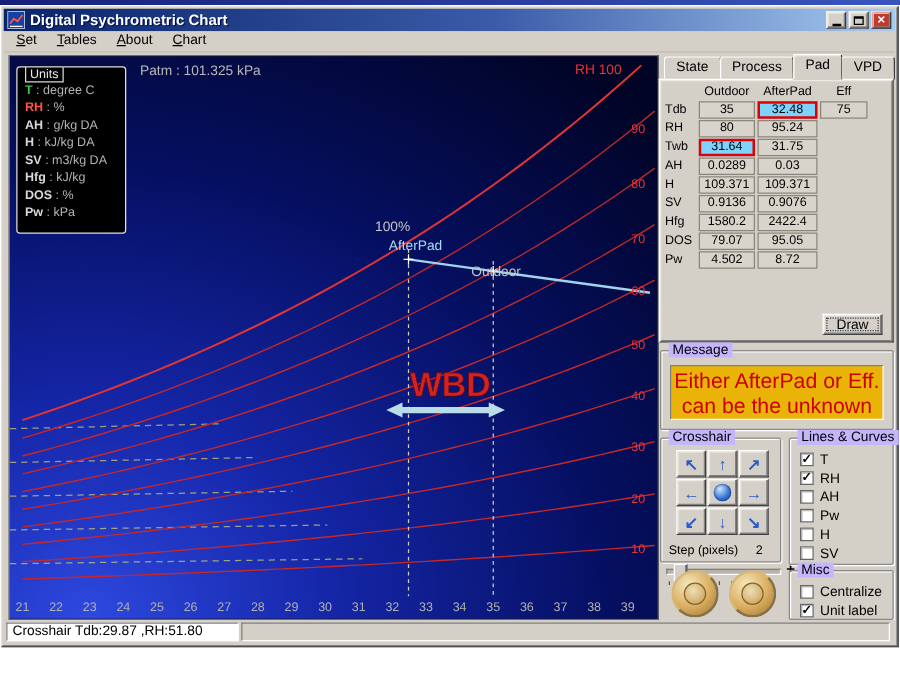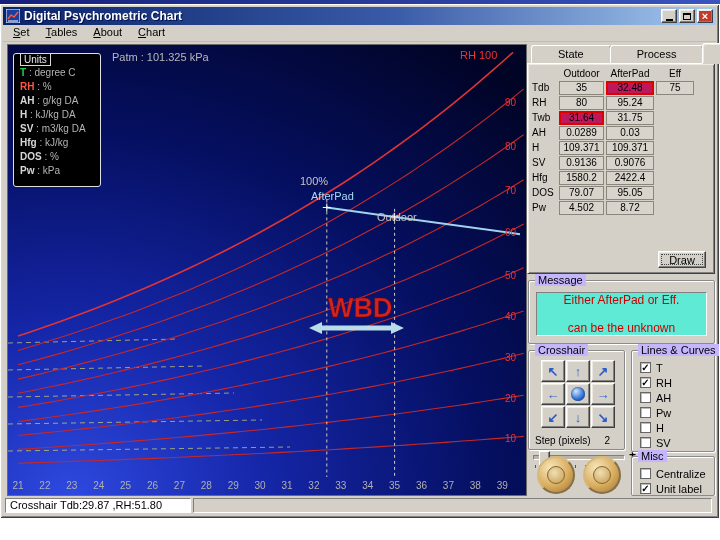--- a/index.html
+++ b/index.html
@@ -48,37 +48,37 @@
   .units-box{position:absolute;left:5px;top:8px;width:86px;height:132px;background:#000;border:1px solid #e0e0e0;border-radius:3px}
   .units-cap{position:absolute;top:-1px;left:6px;background:#000;border:1px solid #d8d8d8;padding:0 3px;font-size:10px;color:#e8e8e8;line-height:11px}
   .units-body{position:absolute;left:6px;top:13px;right:2px;bottom:2px}
   .u-row{height:14px;font-size:10px;white-space:nowrap}
   .u-sym{font-weight:bold}
   .u-unit{color:#b4b4b4}
 
   
   .panel{position:absolute;left:527px;top:40px;width:190px;height:452px}
   .tab-strip{position:absolute;left:4px;top:0;height:20px;display:flex;align-items:flex-end}
-  .tab{padding:2px 26px 3px;font-size:11px;background:#d4d0c8;border:1px solid;border-color:#fff #404040 #d4d0c8 #fff;border-radius:3px 3px 0 0;position:relative;top:0;margin-right:-1px}
+  .tab{padding:2px 9px 3px;font-size:11px;background:#d4d0c8;border:1px solid;border-color:#fff #404040 #d4d0c8 #fff;border-radius:3px 3px 0 0;position:relative;top:0;margin-right:-1px}
   .tab.active{padding-bottom:5px;z-index:3;box-shadow:inset 1px 1px 0 #ece9e2}
   .tabpage{position:absolute;left:0;top:19px;width:188px;height:211px;background:#d4d0c8;border:1px solid;border-color:#fff #404040 #404040 #fff;box-shadow:inset 1px 1px 0 #ece9e2,inset -1px -1px 0 #808080;box-sizing:border-box}
   .t-head-row,.t-row{display:grid;grid-template-columns:25px 45px 48px 38px;column-gap:2px;margin-left:4px}
   .t-head-row{margin-top:4px;height:13px}
   .t-head{font-size:10px;text-align:center}
   .t-row{height:14px;margin-bottom:1px}
   .t-label{font-size:10px;line-height:13px}
   .t-cell{background:#d8d4cb;border:1px solid #8a867c;font-size:10px;line-height:11px;text-align:center;overflow:hidden;box-sizing:border-box}
-  .t-cell.hl{border:2px solid #e00000;background:#be185d;line-height:9px}
+  .t-cell.hl{border:2px solid #e00000;background:#7dd3fc;line-height:9px}
   .draw-btn{position:absolute;right:8px;bottom:5px;width:48px;height:17px;background:#d4d0c8;border:1px solid;border-color:#fff #404040 #404040 #fff;box-shadow:inset -1px -1px 0 #808080,inset 1px 1px 0 #ece9e2;font-size:11px;font-family:"Liberation Sans",sans-serif;outline:1px dotted #444;outline-offset:-4px;padding:0}
 
   .groupbox{position:absolute;border:1px solid #8a8a8a;border-radius:2px;box-shadow:inset 1px 1px 0 #ffffff,1px 1px 0 #ffffff}
   .gb-cap{position:absolute;top:-7px;left:6px;background:#c4b5fd;font-size:11px;padding:0 3px;line-height:12px;white-space:nowrap}
 
   .gb-message{left:1px;top:236px;width:185px;height:62px}
-  .msg-inner{position:absolute;left:7px;top:11px;right:7px;bottom:7px;background:#5eead4;border:1px solid;border-color:#808080 #fff #fff #808080;display:flex;flex-direction:column;align-items:center;justify-content:space-between;color:#cc0000;font-size:12px;text-align:center}
+  .msg-inner{position:absolute;left:7px;top:11px;right:7px;bottom:7px;background:#eab308;border:1px solid;border-color:#808080 #fff #fff #808080;display:flex;flex-direction:column;align-items:center;justify-content:flex-end;color:#cc0000;font-size:17px;text-align:center}
 
   .gb-crosshair{left:1px;top:306px;width:95px;height:98px}
   .xh-grid{position:absolute;left:12px;top:9px;display:grid;grid-template-columns:repeat(3,24px);grid-auto-rows:22px;gap:1px}
   .xh-btn{background:#d4d0c8;border:1px solid;border-color:#fff #404040 #404040 #fff;box-shadow:inset -1px -1px 0 #808080,inset 1px 1px 0 #ece9e2;display:flex;align-items:center;justify-content:center;padding:0}
   .arrow{color:#2b5cc8;font-size:13px;font-weight:bold;line-height:1}
   .globe{width:14px;height:14px;border-radius:50%;background:radial-gradient(circle at 35% 30%,#cfe6ff,#3a78d8 55%,#123f99);box-shadow:inset 0 0 2px #0a2a66}
   .step-row{position:absolute;left:6px;bottom:3px;right:4px;display:flex;font-size:10px}
   .step-val{margin-left:14px}
 
   .slider{position:absolute;left:6px;top:406px;width:92px;height:18px}

